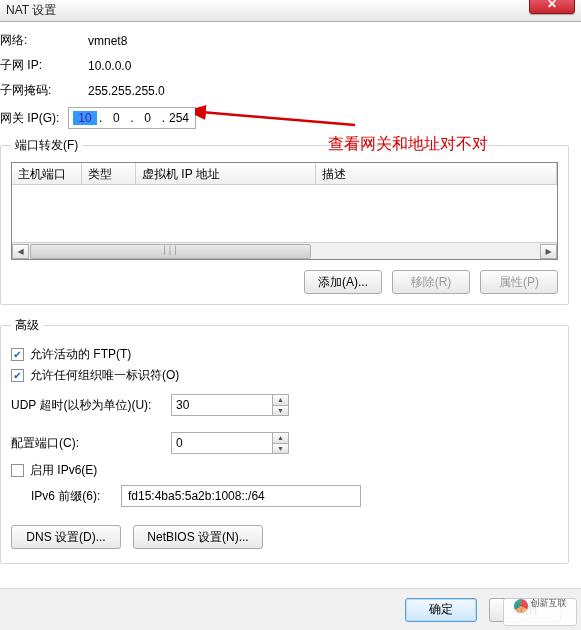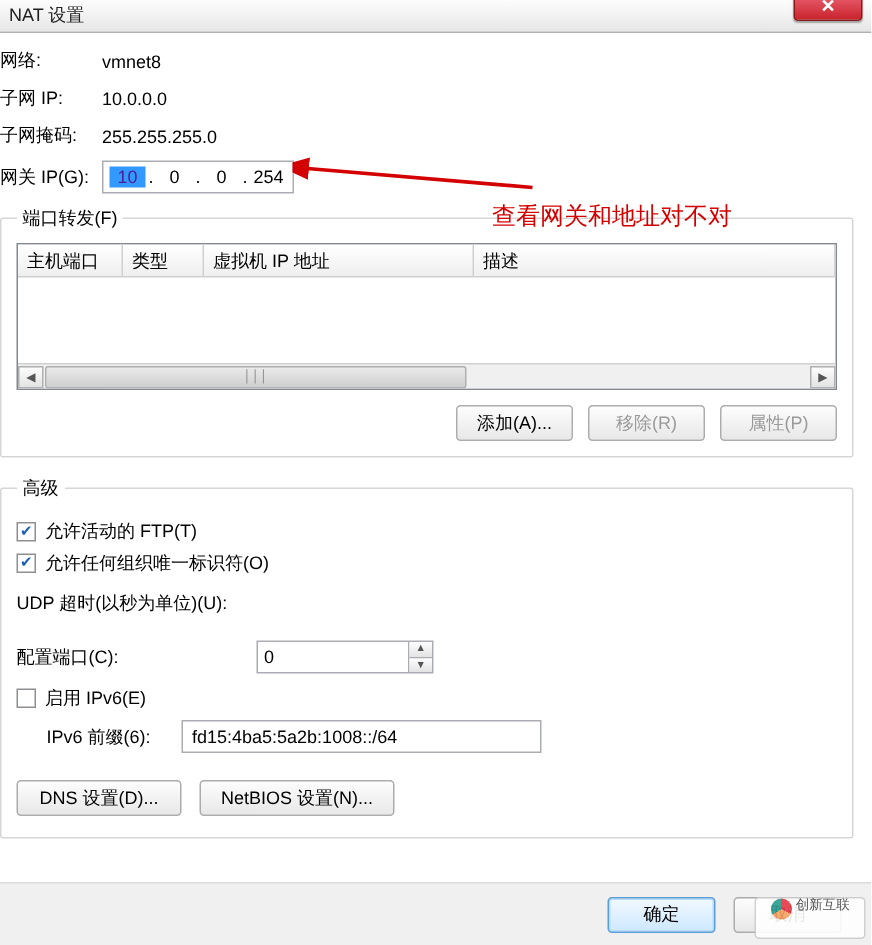--- a/index.html
+++ b/index.html
@@ -3,21 +3,21 @@
 <meta charset="utf-8">
 <style>
   * { box-sizing: border-box; font-family: "Microsoft YaHei", "SimSun", sans-serif; font-size: 12px; }
   body { margin: 0; background: #fff; width: 581px; height: 630px; overflow: hidden; position: relative; }
   .titlebar { height: 22px; background: linear-gradient(#fdfdfd,#e6e6e6); border-bottom: 1px solid #b0b0b0; display: flex; align-items: center; padding-left: 6px; position: relative; }
   .titlebar .title { color: #222; font-size: 12px; }
   .close-btn { position: absolute; right: 6px; top: -6px; width: 46px; height: 20px; background: linear-gradient(#e67,#c8232c); border: 1px solid #8a1a1a; border-radius: 0 0 3px 3px; color: #fff; display: flex; align-items: center; justify-content: center; font-size: 11px; font-weight: bold; box-shadow: 0 1px 1px rgba(0,0,0,.3);}
   .content { padding: 10px 12px 0 0; position: relative; }
   .row { display: flex; align-items: center; margin-bottom: 8px; }
   .lbl { width: 68px; color: #000; }
-  .val { color: #000; }
+  .val { color: #000; margin-left: 20px; }
   .ip-input { display: inline-flex; align-items: center; border: 1px solid #abadb3; background: #fff; height: 22px; padding: 0 4px; }
   .ip-seg { width: 24px; text-align: center; border: none; outline: none; font-size: 12px; padding: 0; }
   .ip-seg.sel { background: #3399ff; color: #4c1d95; }
   .ip-dot { padding: 0 2px; }
   fieldset { border: 1px solid #d6d6d6; border-radius: 2px; margin: 8px 0 0 0; padding: 8px 10px 10px 10px; }
   legend { padding: 0 4px; color: #000; }
   .table-wrap { border: 1px solid #828790; background: #fff; height: 98px; position: relative; overflow: hidden;}
   .thead { display: flex; background: linear-gradient(#fff,#efefef); border-bottom: 1px solid #d0d0d0; height: 22px; }
   .th { border-right: 1px solid #d0d0d0; padding: 3px 6px; color: #000; }
   .th1 { width: 70px; } .th2 { width: 54px; } .th3 { width: 180px; } .th4 { flex: 1; }
@@ -119,20 +119,27 @@
     <div class="chk-row">
       <span class="chk">✔</span>
       <span>允许活动的 FTP(T)</span>
     </div>
     <div class="chk-row">
       <span class="chk">✔</span>
       <span>允许任何组织唯一标识符(O)</span>
     </div>
     <div class="row" style="margin-top:10px;">
       <span style="width:160px;">UDP 超时(以秒为单位)(U):</span>
+      <span class="spin">
+        <input value="30" style="">
+        <span class="arrows">
+            <div>▲</div>
+            <div>▼</div>
+          </span>
+      </span>
     </div>
     <div class="row" style="margin-top:16px;">
       <span style="width:160px;">配置端口(C):</span>
       <span class="spin">
         <input value="0" style="">
         <span class="arrows">
             <div>▲</div>
             <div>▼</div>
           </span>
       </span>

